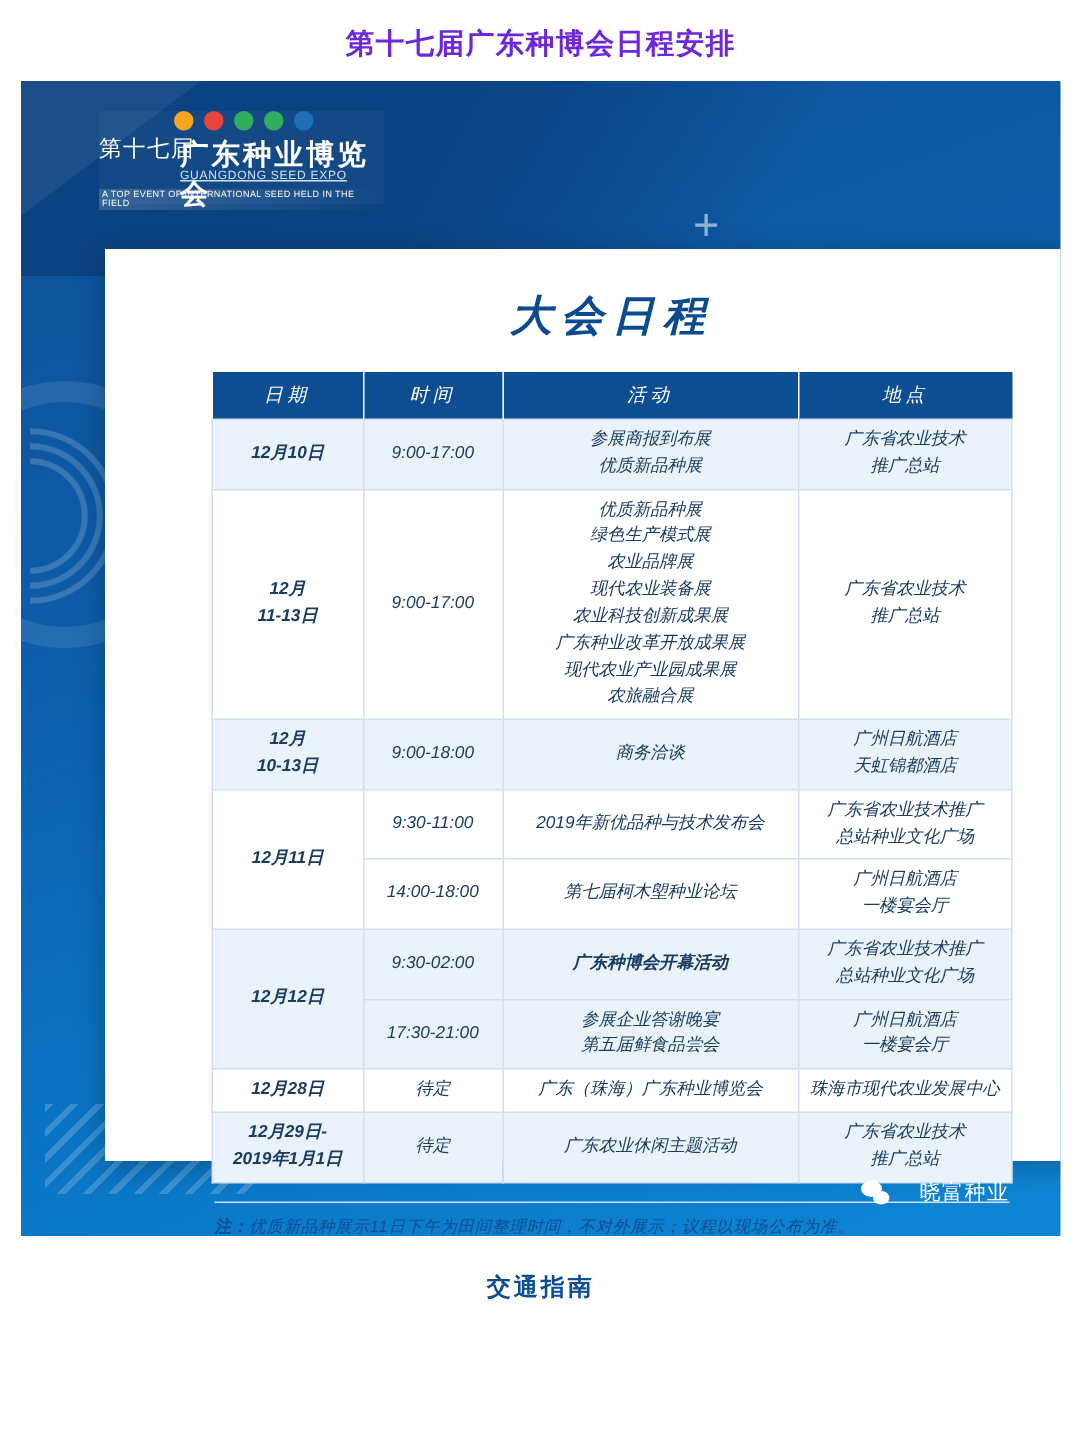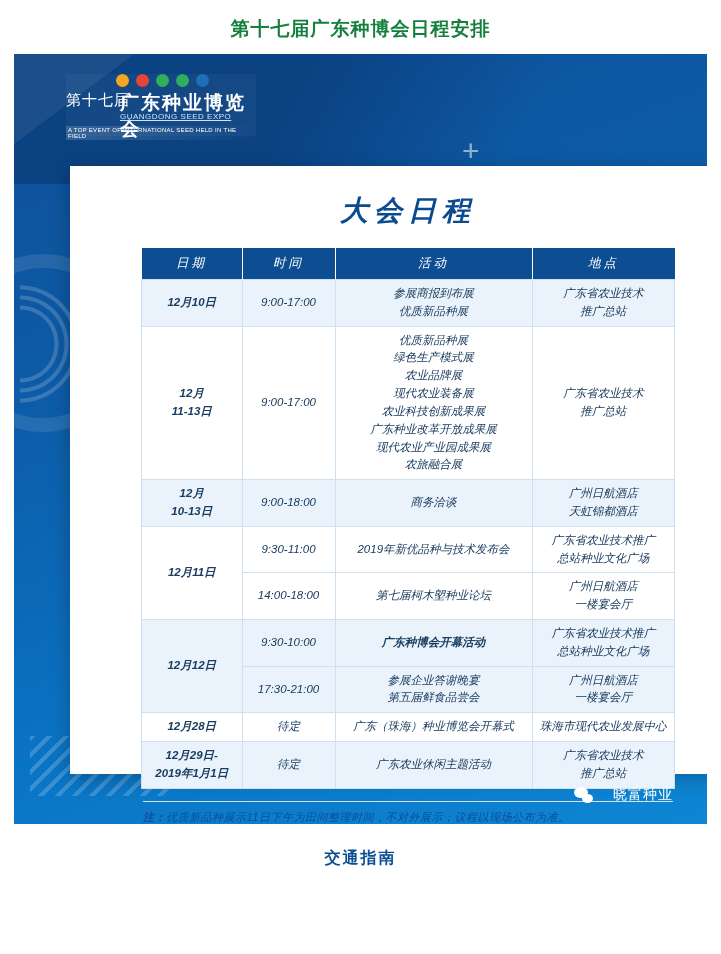--- a/index.html
+++ b/index.html
@@ -16,21 +16,21 @@
   }
   .page {
     position: relative;
     width: 721px;
     height: 954px;
   }
   .doc-title {
     text-align: center;
     font-size: 19px;
     font-weight: bold;
-    color: #15803d;
+    color: #6d28d9;
     padding: 16px 0 12px 0;
     letter-spacing: 1px;
   }
   .poster {
     position: relative;
     margin: 0 14px;
     width: 693px;
     height: 770px;
     background: linear-gradient(160deg, #0f4e96 0%, #0d5ca8 35%, #0a74c4 70%, #0e86d4 100%);
     overflow: hidden;
@@ -391,37 +391,37 @@
           </tr>
           <tr>
             <td class="time dashed-top">14:00-18:00</td>
             <td class="activity dashed-top">第七届柯木塱种业论坛</td>
             <td class="place dashed-top">广州日航酒店
 一楼宴会厅</td>
           </tr>
 
           <tr class="shade">
             <td class="date" rowspan="2">12月12日</td>
-            <td class="time">9:30-10:00</td>
+            <td class="time">9:30-02:00</td>
             <td class="activity hl">广东种博会开幕活动</td>
             <td class="place">广东省农业技术推广
 总站种业文化广场</td>
           </tr>
           <tr class="shade">
             <td class="time dashed-top">17:30-21:00</td>
             <td class="activity dashed-top">参展企业答谢晚宴
 第五届鲜食品尝会</td>
             <td class="place dashed-top">广州日航酒店
 一楼宴会厅</td>
           </tr>
 
           <tr>
             <td class="date plain">12月28日</td>
             <td class="time">待定</td>
-            <td class="activity">广东（珠海）种业博览会开幕式</td>
+            <td class="activity">广东（珠海）广东种业博览会</td>
             <td class="place">珠海市现代农业发展中心</td>
           </tr>
 
           <tr class="shade">
             <td class="date">12月29日-
 2019年1月1日</td>
             <td class="time">待定</td>
             <td class="activity">广东农业休闲主题活动</td>
             <td class="place">广东省农业技术
 推广总站</td>

